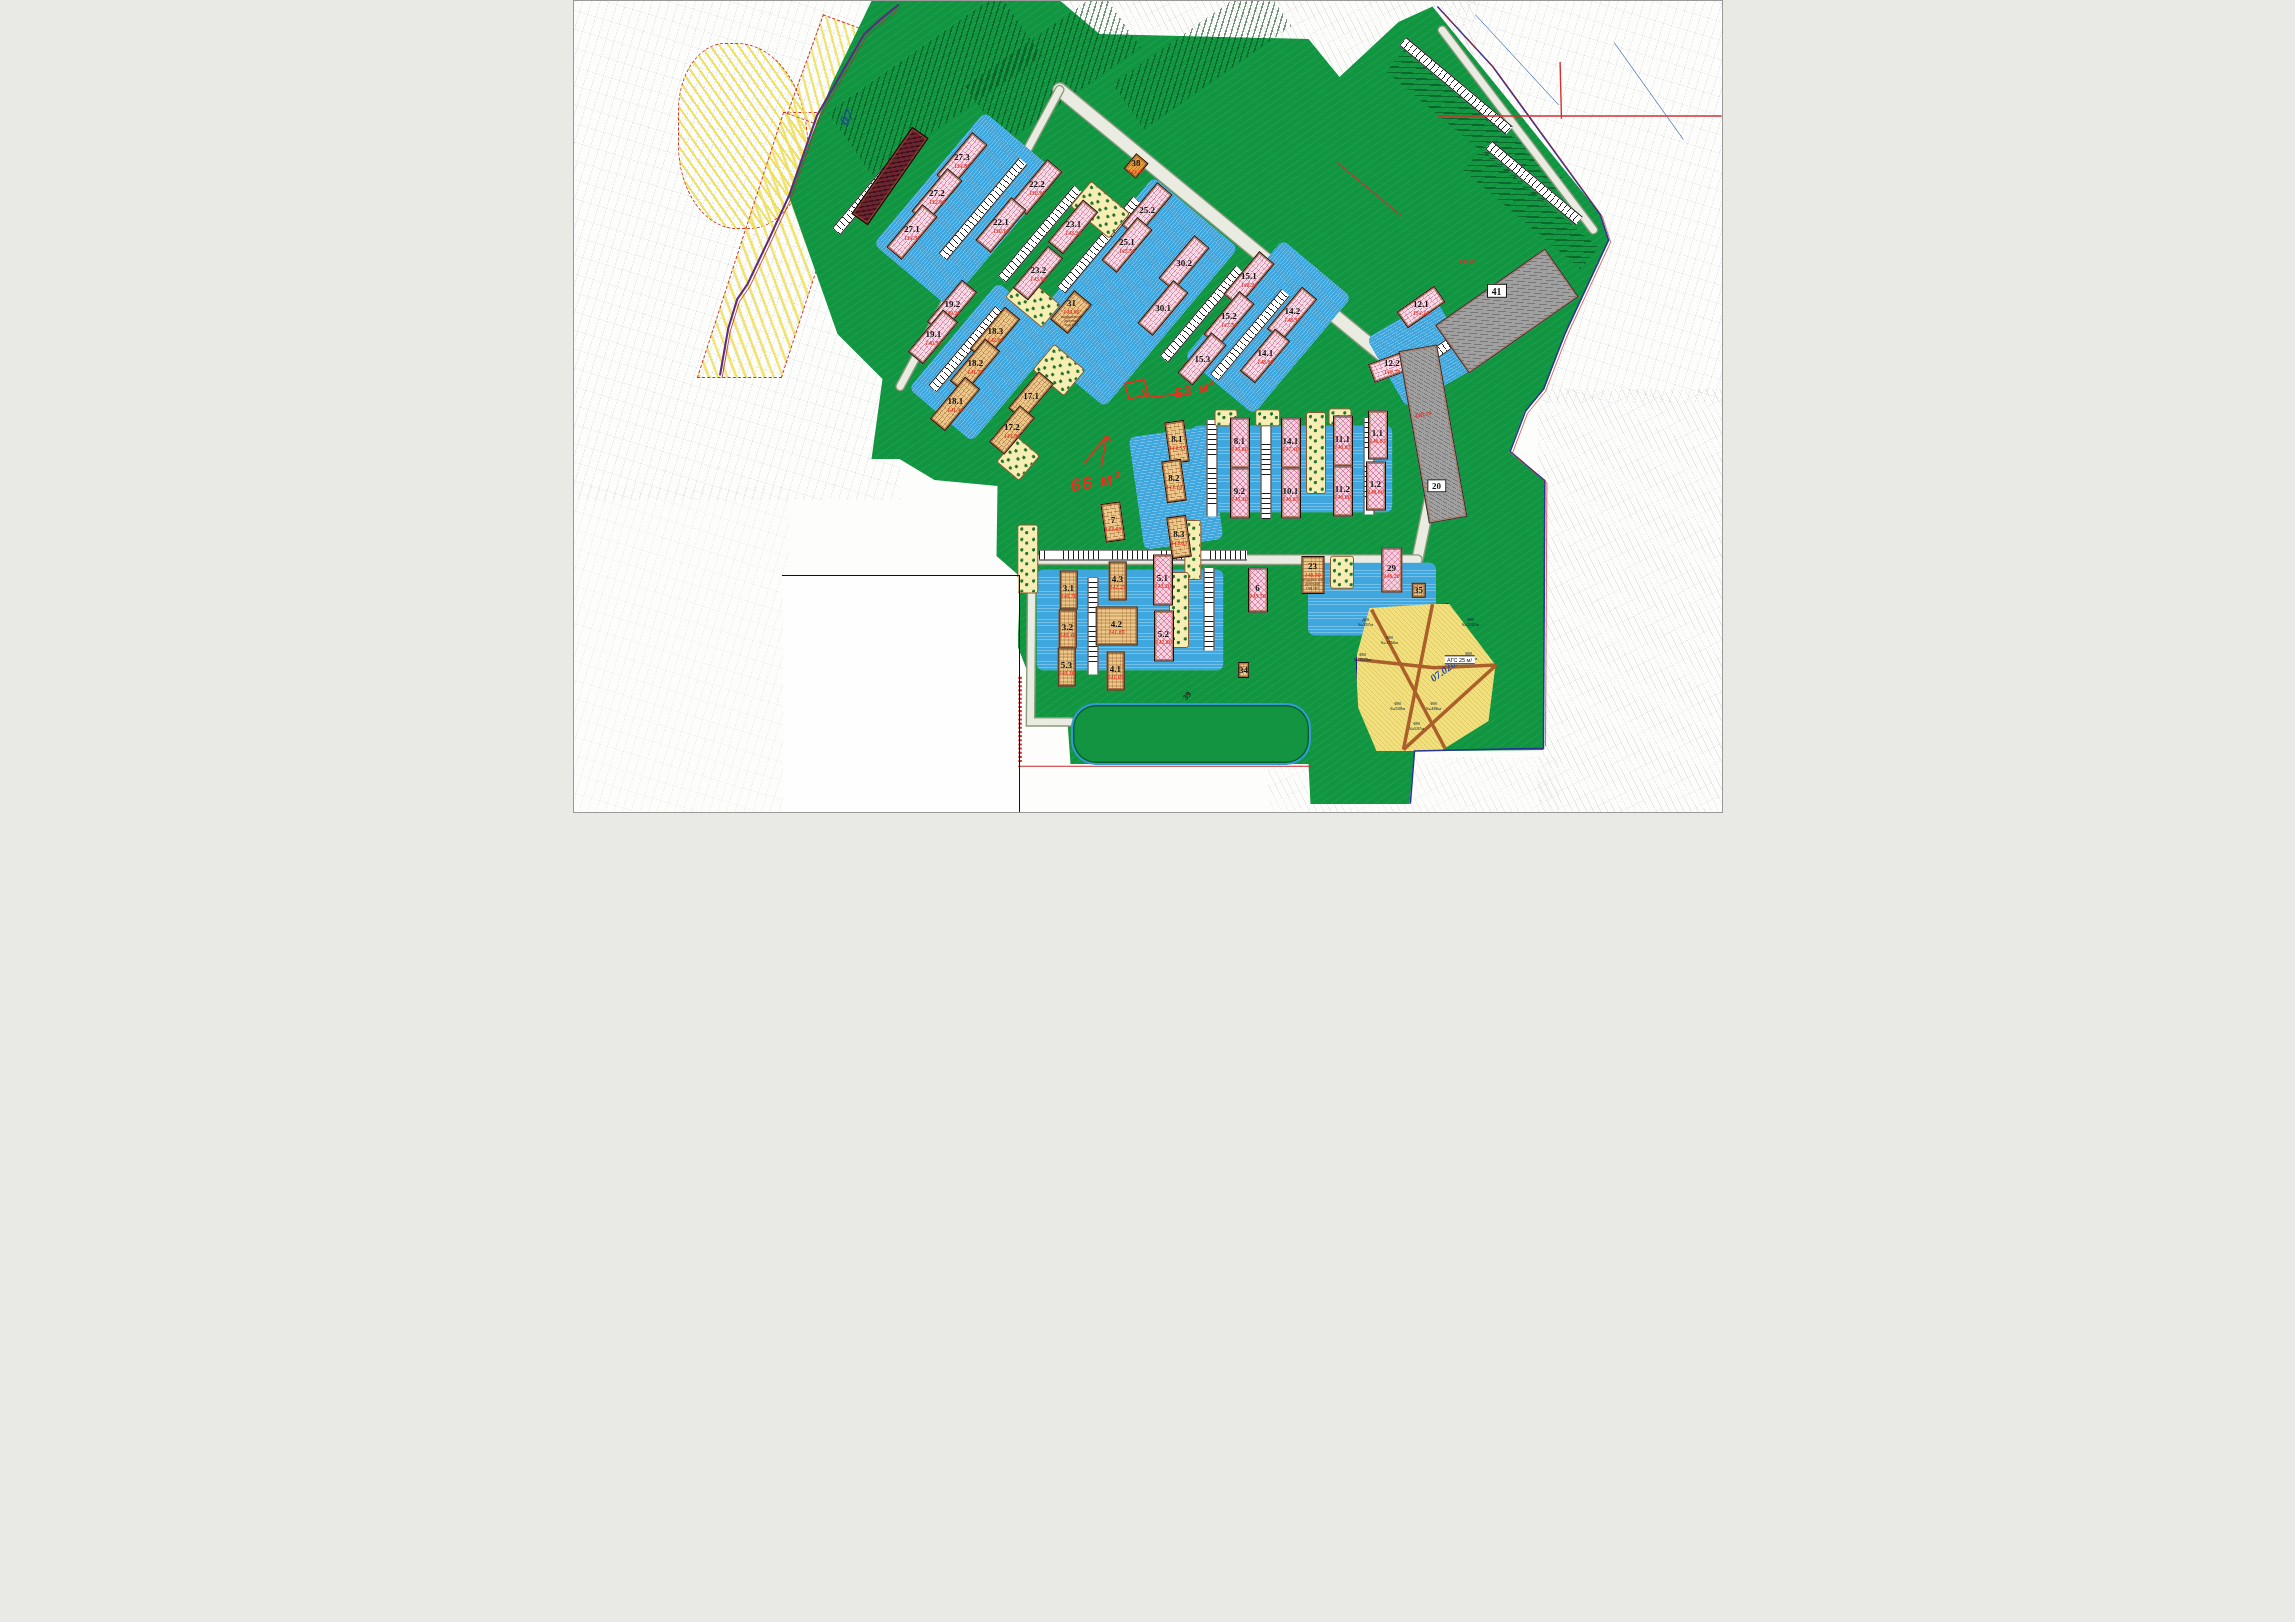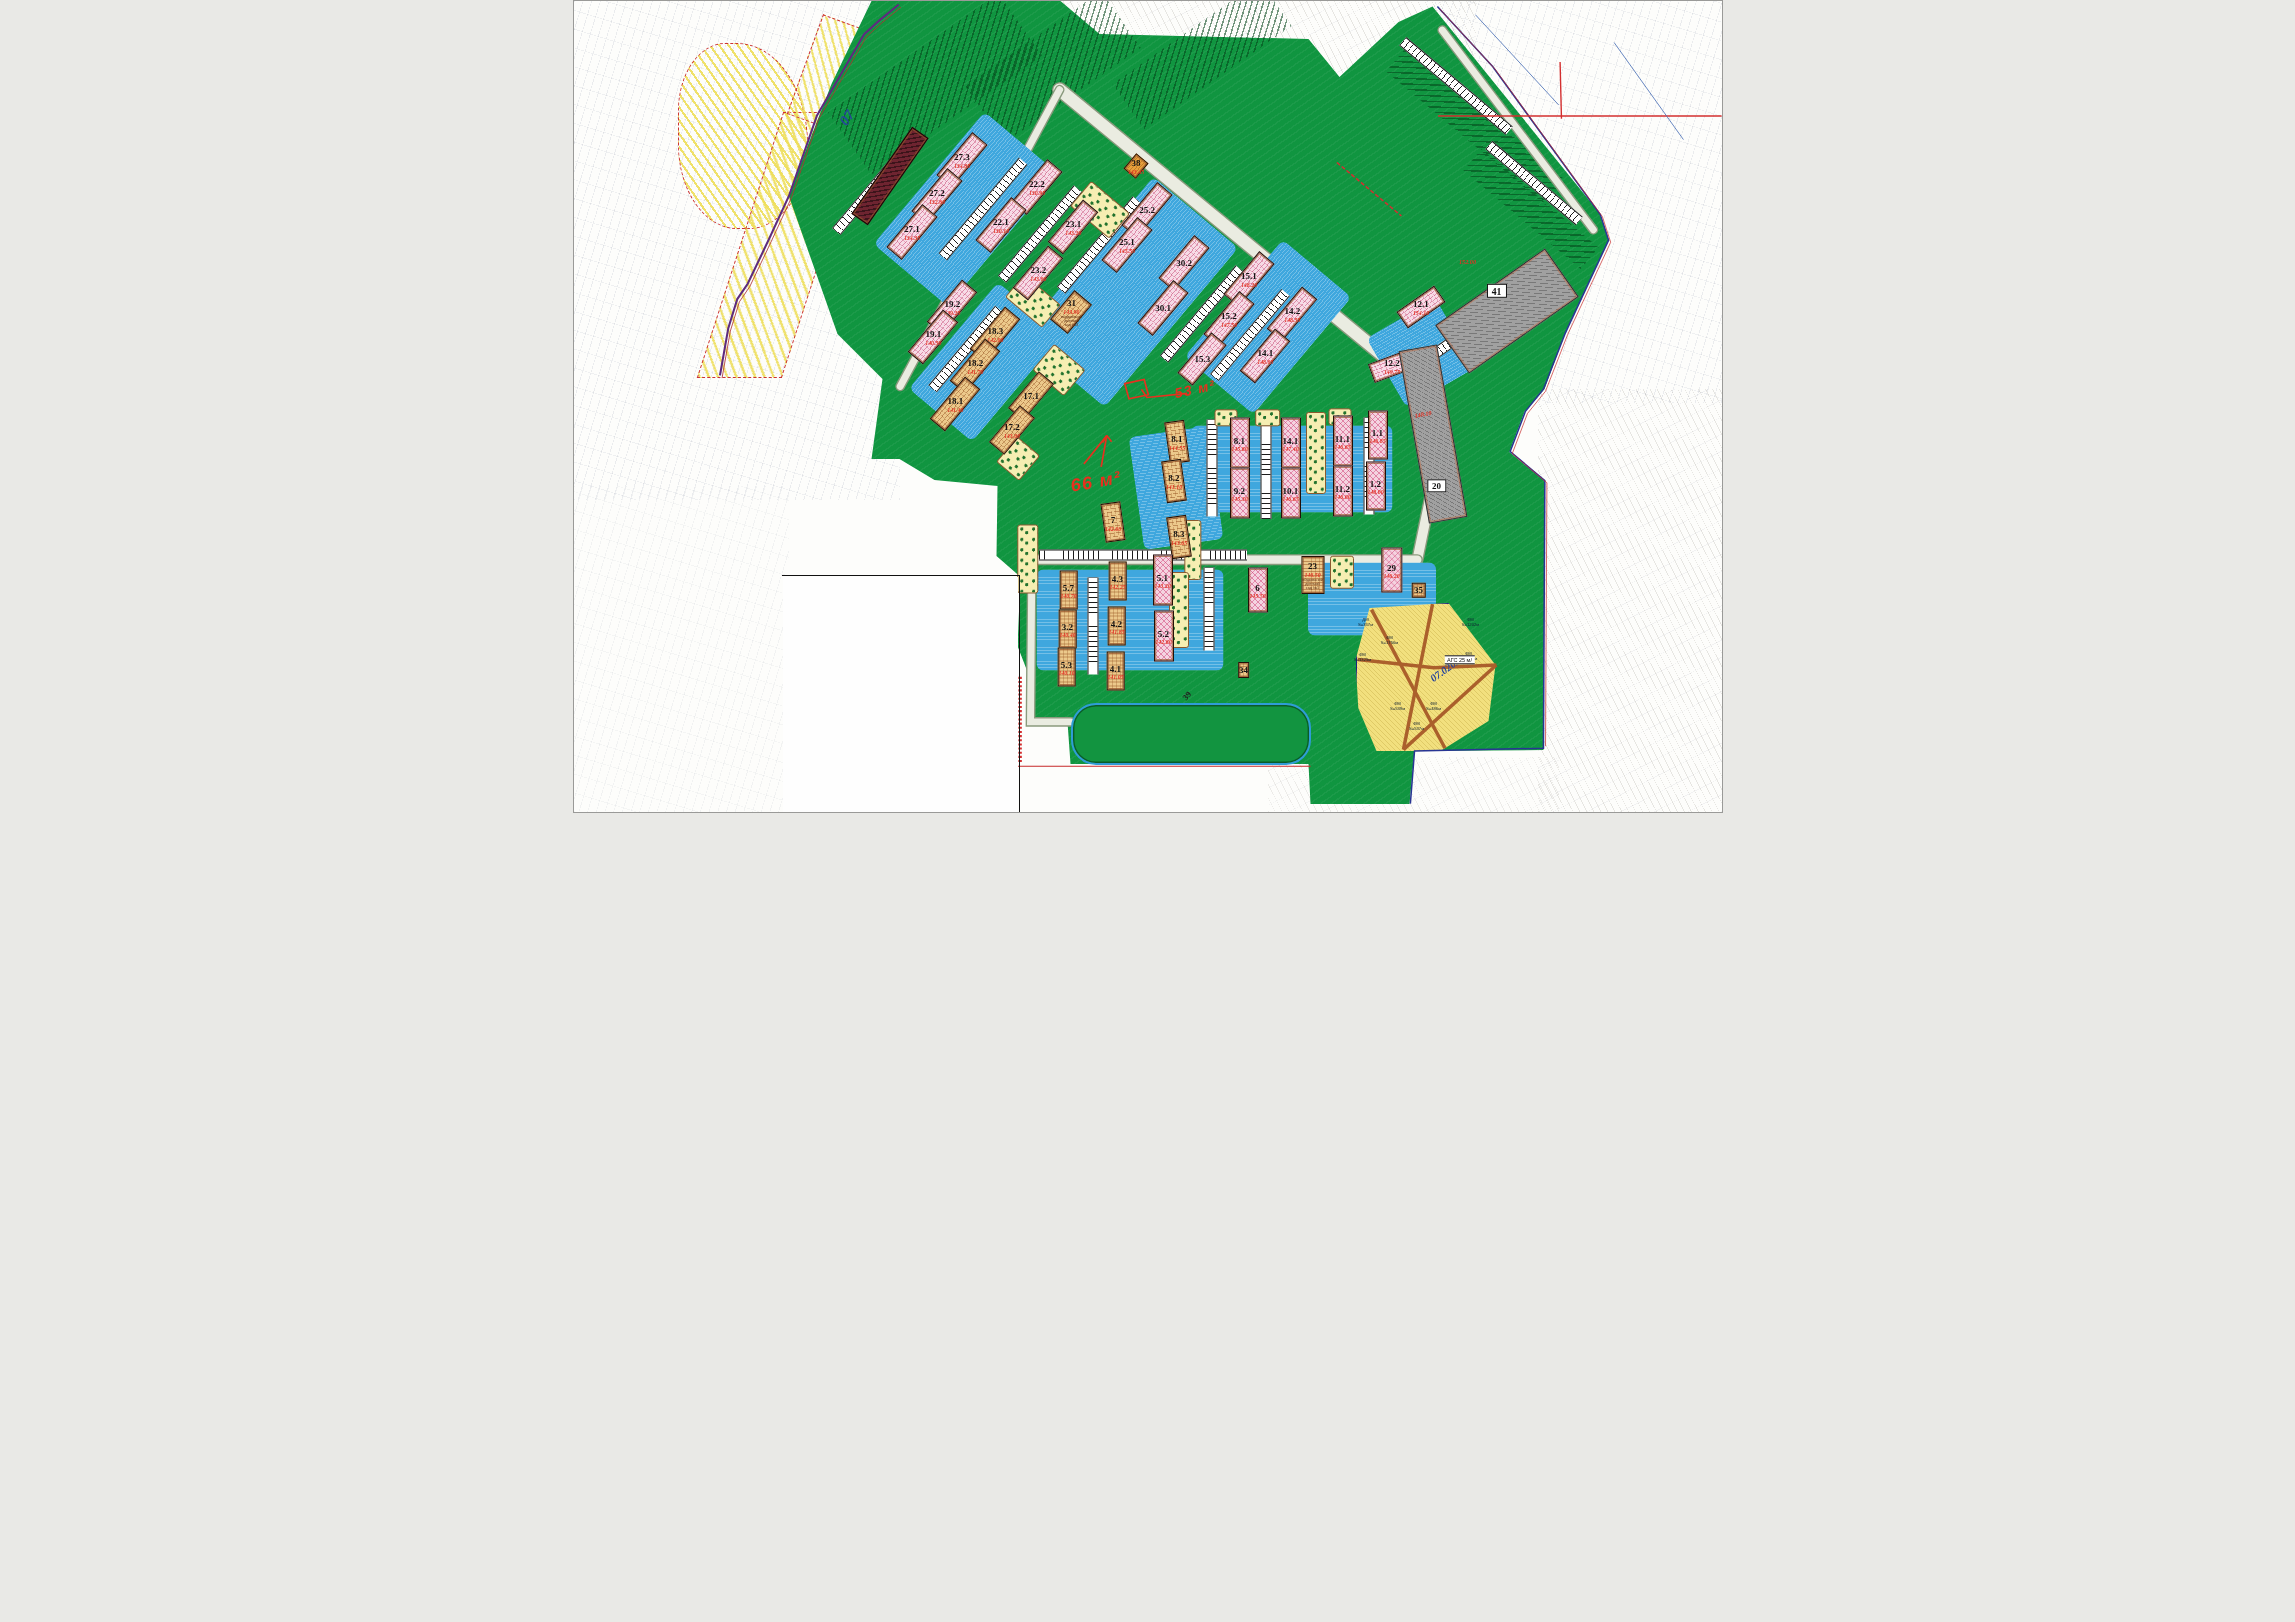--- a/index.html
+++ b/index.html
@@ -290,32 +290,32 @@
       <div class="blk pinkx" style="left: 717px; top: 492px; width: 18px; height: 49px; --r: 0deg;">
         <div class="bl" style="--r: 0deg;"><span class="n">10.1</span><span class="e">146.65</span></div>
       </div>
       <div class="blk pinkx" style="left: 769px; top: 440px; width: 18px; height: 49px; --r: 0deg;">
         <div class="bl" style="--r: 0deg;"><span class="n">11.1</span><span class="e">146.65</span></div>
       </div>
       <div class="blk pinkx" style="left: 769px; top: 490px; width: 18px; height: 49px; --r: 0deg;">
         <div class="bl" style="--r: 0deg;"><span class="n">11.2</span><span class="e">146.00</span></div>
       </div>
       <div class="blk tan" style="left: 495px; top: 589px; width: 16.6px; height: 37px; --r: 0deg;">
-        <div class="bl" style="--r: 0deg;"><span class="n">5.7</span><span class="e">140.70</span></div>
+        <div class="bl" style="--r: 0deg;"><span class="n">3.1</span><span class="e">140.70</span></div>
       </div>
       <div class="blk tan" style="left: 494px; top: 628px; width: 16.6px; height: 37px; --r: 0deg;">
         <div class="bl" style="--r: 0deg;"><span class="n">3.2</span><span class="e">140.40</span></div>
       </div>
       <div class="blk tan" style="left: 493px; top: 666px; width: 16.6px; height: 37px; --r: 0deg;">
         <div class="bl" style="--r: 0deg;"><span class="n">5.3</span><span class="e">140.10</span></div>
       </div>
       <div class="blk tan" style="left: 544px; top: 580px; width: 16.6px; height: 37px; --r: 0deg;">
         <div class="bl" style="--r: 0deg;"><span class="n">4.3</span><span class="e">142.25</span></div>
       </div>
-      <div class="blk tan" style="left: 543px; top: 625px; width: 16.6px; height: 37px; --r: 0deg;">
+      <div class="blk tan" style="left: 543px; top: 625px; width: 16.6px; height: 37px; padding-left: 24px; --r: 0deg;">
         <div class="bl" style="--r: 0deg;"><span class="n">4.2</span><span class="e">141.85</span></div>
       </div>
       <div class="blk tan" style="left: 542px; top: 670px; width: 16.6px; height: 37px; --r: 0deg;">
         <div class="bl" style="--r: 0deg;"><span class="n">4.1</span><span class="e">141.05</span></div>
       </div>
       <div class="blk pinkx" style="left: 589px; top: 579px; width: 18px; height: 49px; --r: 0deg;">
         <div class="bl" style="--r: 0deg;"><span class="n">5.1</span><span class="e">143.20</span></div>
       </div>
       <div class="blk pinkx" style="left: 590px; top: 635px; width: 18px; height: 49px; --r: 0deg;">
         <div class="bl" style="--r: 0deg;"><span class="n">5.2</span><span class="e">142.80</span></div>

